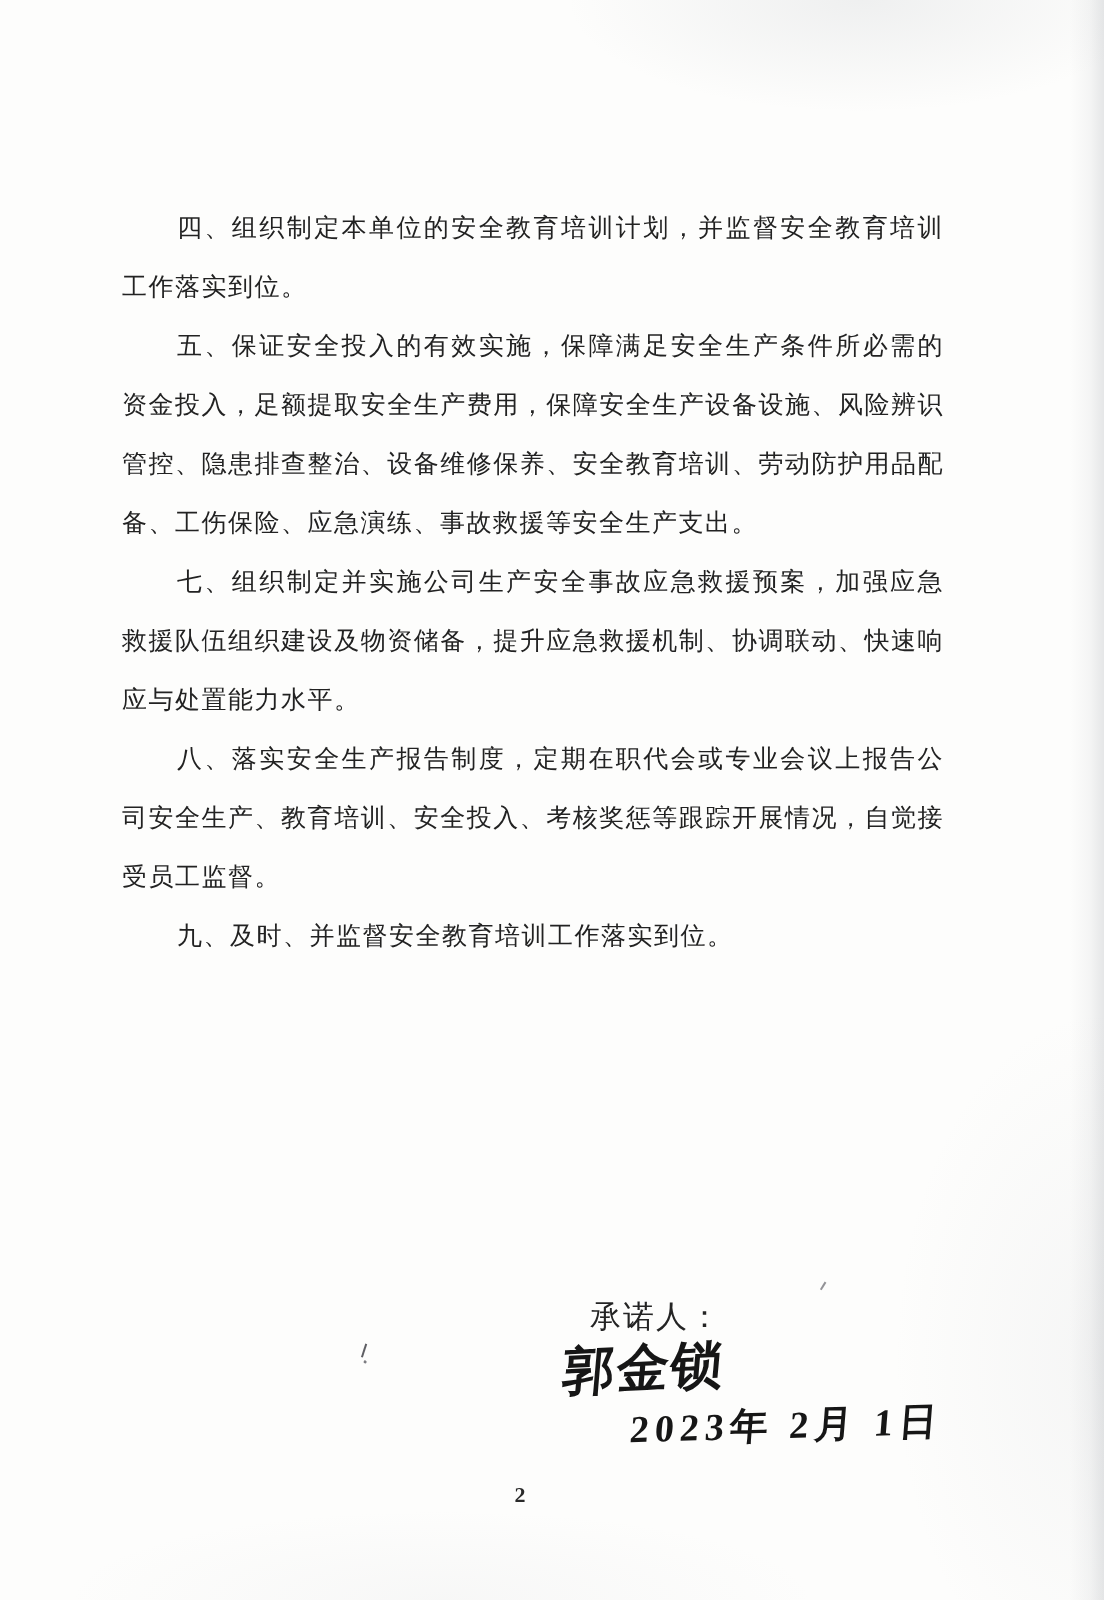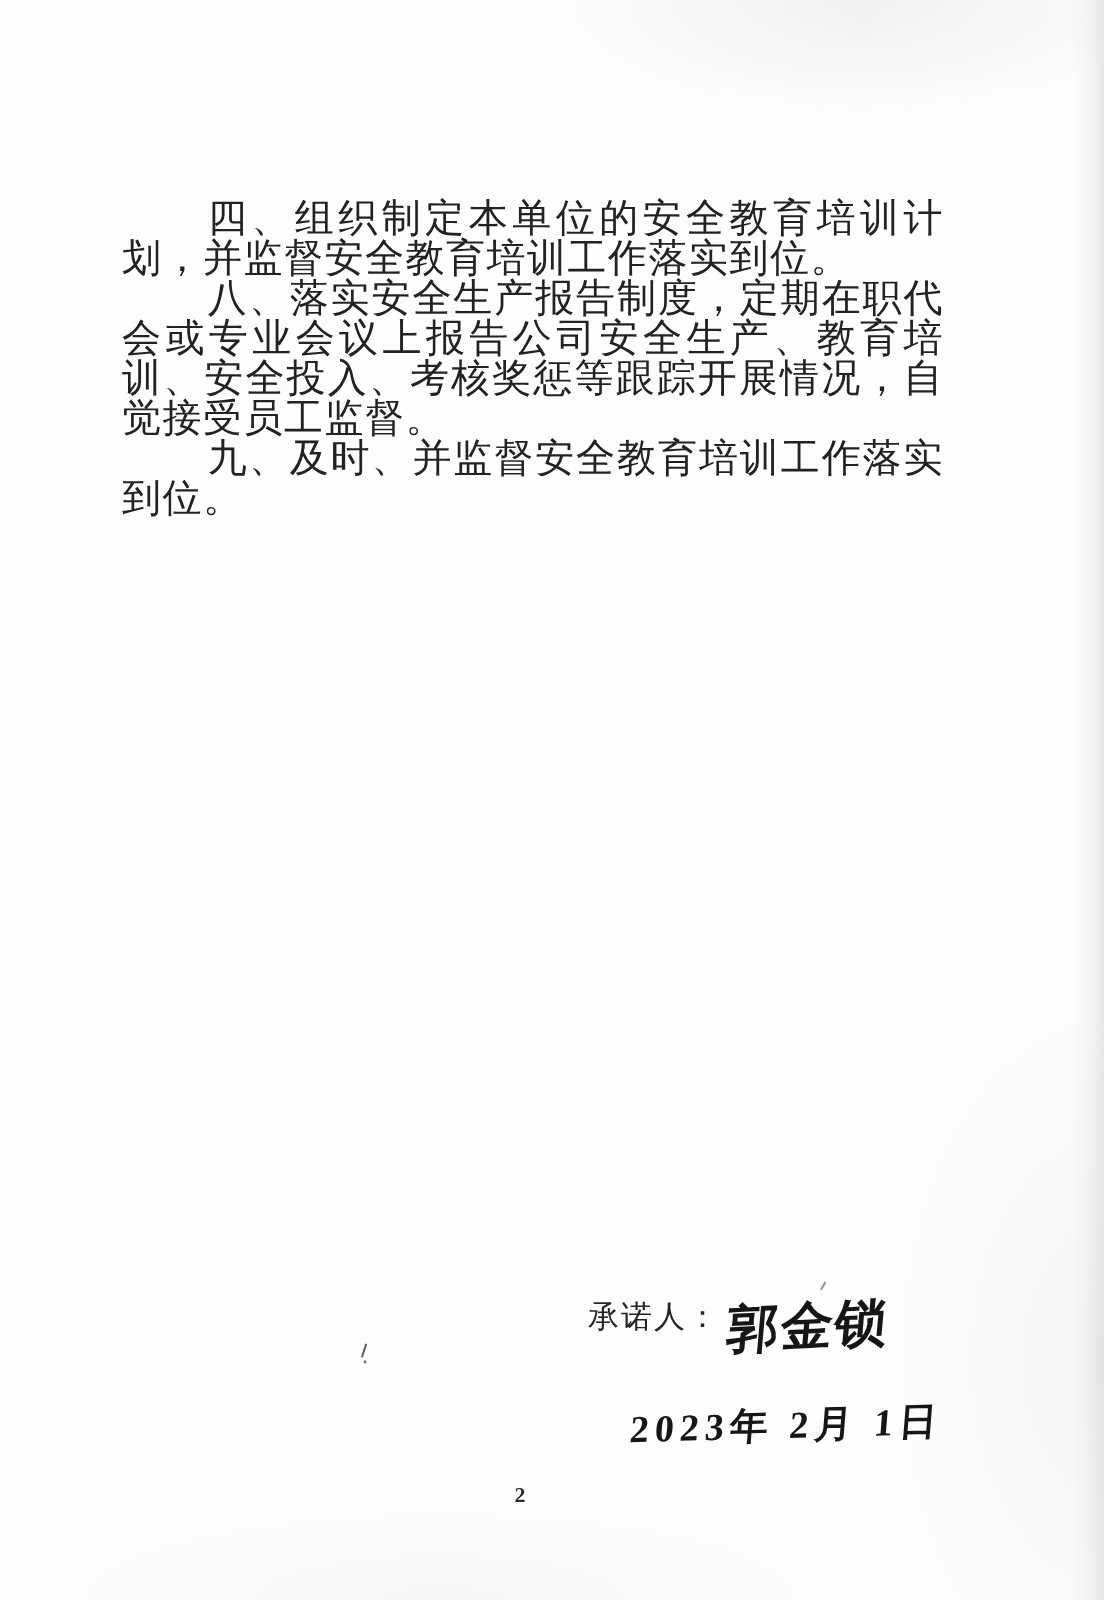--- a/index.html
+++ b/index.html
@@ -23,35 +23,36 @@
     font-family: "Liberation Serif", serif;
   }
   .doc-body {
     position: absolute;
     left: 122px;
     top: 198px;
     width: 822px;
   }
   .doc-body p {
     margin: 0;
-    font-size: 39px;
-    line-height: 40px;
+    font-size: 25px;
+    line-height: 59px;
     letter-spacing: 1.5px;
     text-align: justify;
     text-justify: inter-character;
     text-indent: 2.2em;
     color: #222;
   }
   .sig-row {
     position: absolute;
-    left: 588px;
+    left: 556px;
     top: 1296px;
     display: flex;
-    align-items: flex-start;
+    align-items: flex-end;
     white-space: nowrap;
+    flex-direction: column;
   }
   .sig-label {
     font-size: 31px;
     letter-spacing: 2px;
     color: #242424;
   }
   .handwriting {
     font-family: cursive;
     color: #161616;
   }
@@ -114,20 +115,22 @@
     transform: rotate(32deg);
   }
 </style>
 </head>
 <body>
 
 <div class="page">
 
   <div class="doc-body">
     <p>四、组织制定本单位的安全教育培训计划，并监督安全教育培训工作落实到位。</p>
+    <p>五、保证安全投入的有效实施，保障满足安全生产条件所必需的资金投入，足额提取安全生产费用，保障安全生产设备设施、风险辨识管控、隐患排查整治、设备维修保养、安全教育培训、劳动防护用品配备、工伤保险、应急演练、事故救援等安全生产支出。</p>
+    <p>七、组织制定并实施公司生产安全事故应急救援预案，加强应急救援队伍组织建设及物资储备，提升应急救援机制、协调联动、快速响应与处置能力水平。</p>
     <p>八、落实安全生产报告制度，定期在职代会或专业会议上报告公司安全生产、教育培训、安全投入、考核奖惩等跟踪开展情况，自觉接受员工监督。</p>
     <p>九、及时、并监督安全教育培训工作落实到位。</p>
   </div>
 
   <div class="sig-row">
     <span class="sig-label">承诺人：</span>
     <span class="handwriting sig-name">郭金锁</span>
   </div>
 
   <div class="handwriting date-line">2023年 2月 1日</div>

